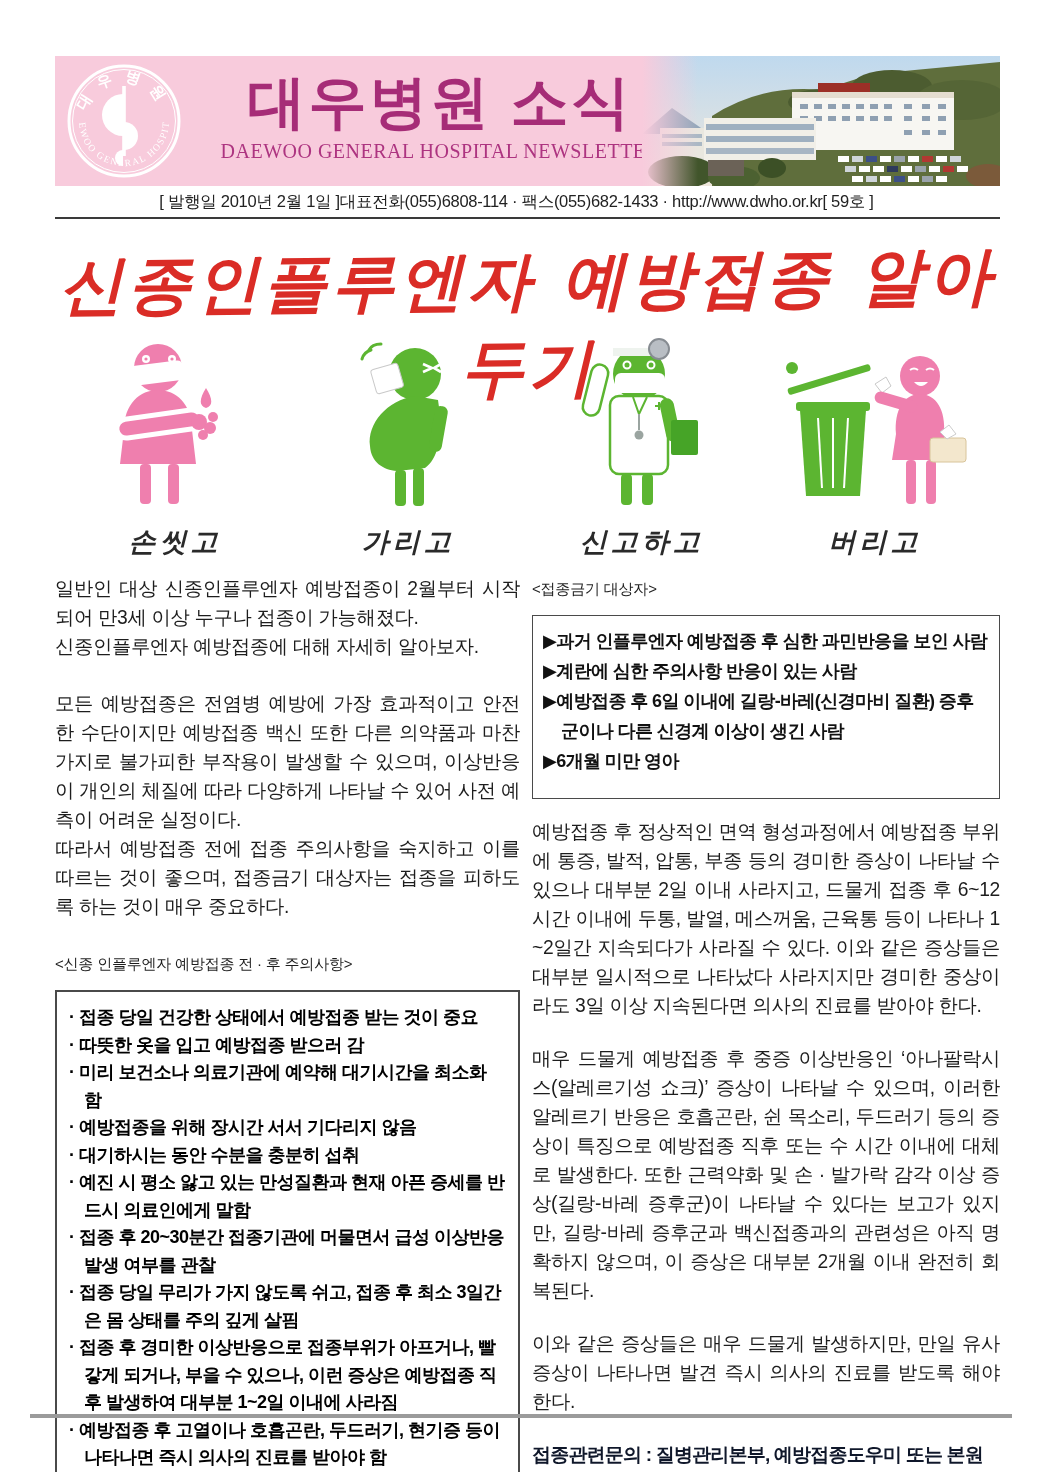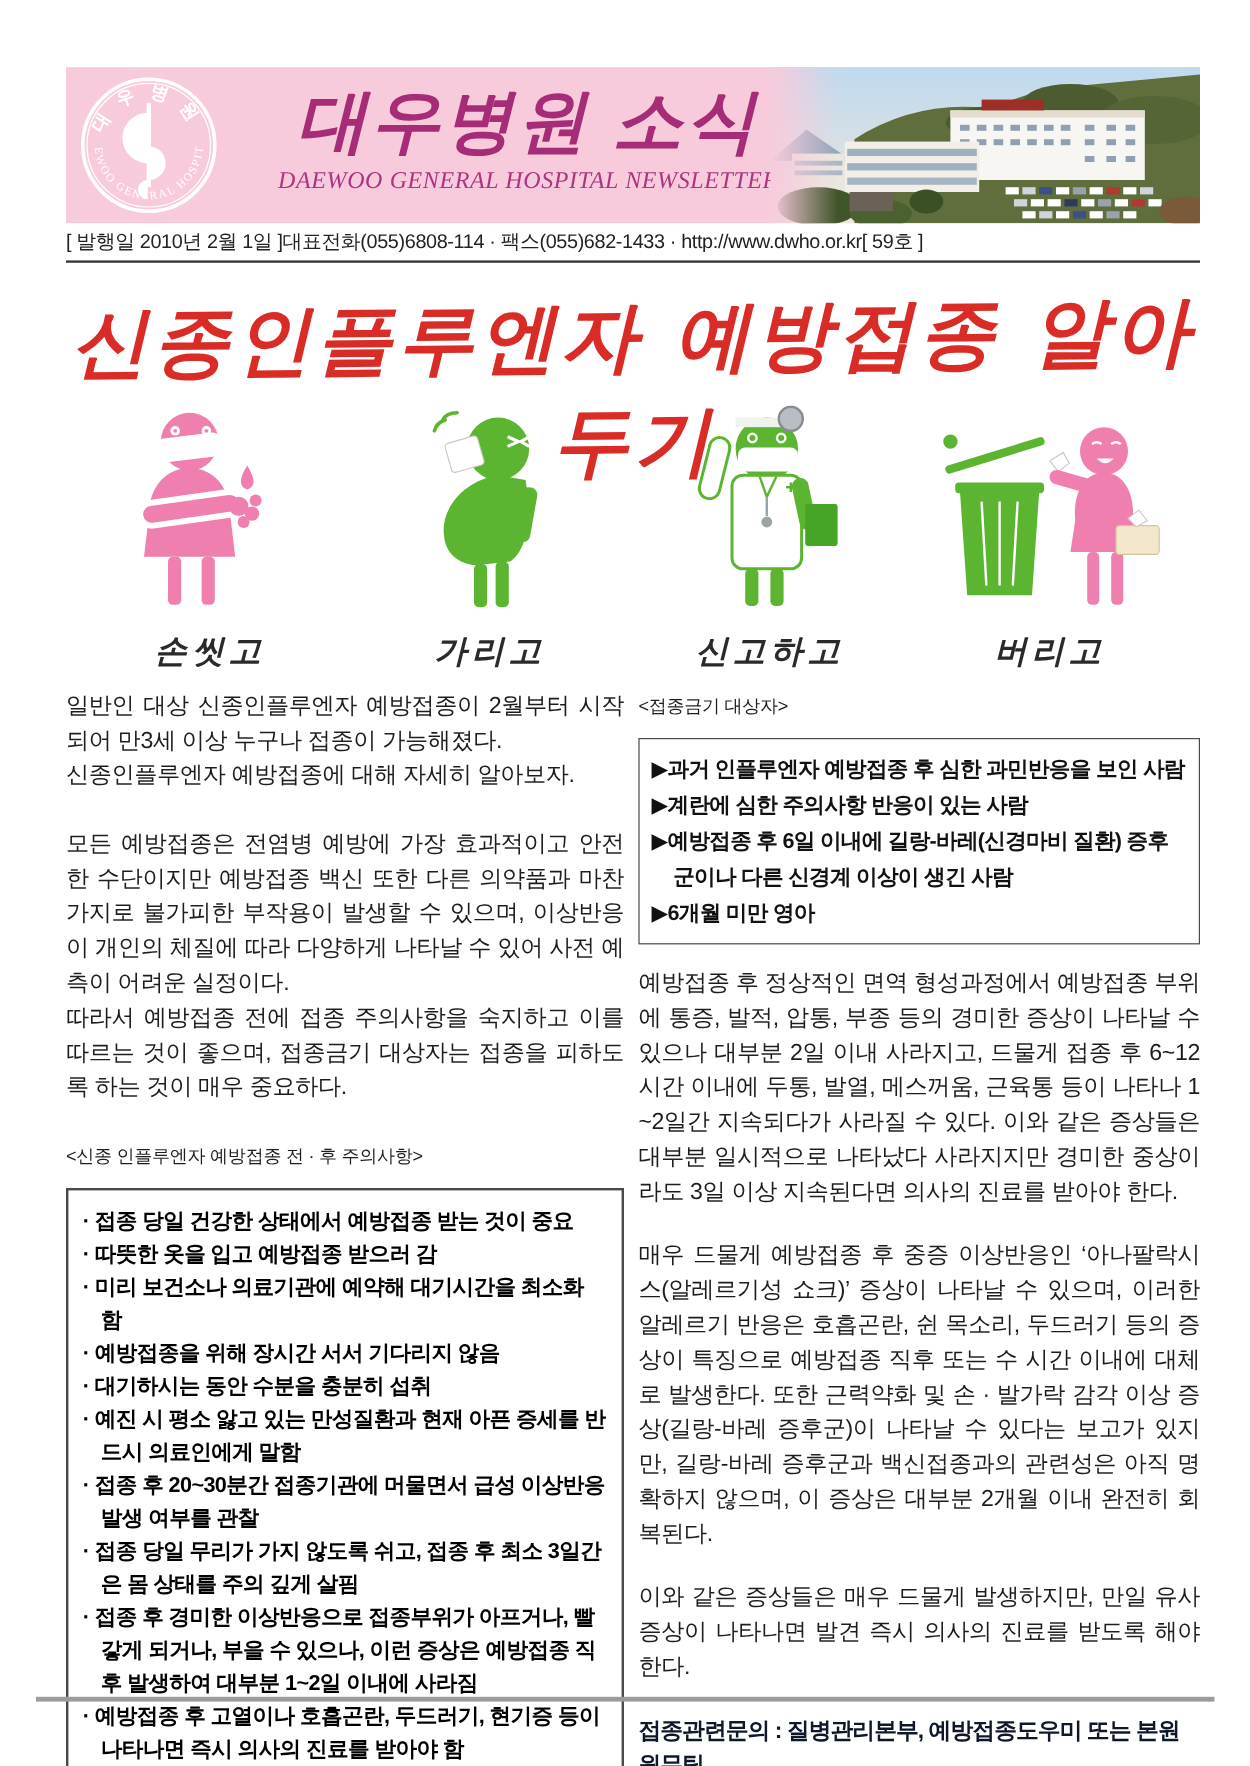--- a/index.html
+++ b/index.html
@@ -3,28 +3,28 @@
 <meta charset="utf-8">
 <style>
   html,body{margin:0;padding:0;background:#ffffff;}
   body{width:1042px;height:1472px;position:relative;overflow:hidden;
        font-family:"Liberation Sans","DejaVu Sans",sans-serif;color:#1c1c1c;}
   .abs{position:absolute;}
 
   
   .banner{left:55px;top:56px;width:945px;height:130px;background:#f8cbdc;}
   .emblem{position:absolute;left:10px;top:6px;width:118px;height:118px;}
-  .masthead{position:absolute;left:165px;top:14px;width:440px;text-align:center;font-style:italic;}
+  .masthead{position:absolute;left:165px;top:14px;width:440px;text-align:center;}
   .masthead .kr{font-size:58px;font-weight:800;color:#a62c77;letter-spacing:3px;line-height:64px;}
   .masthead .en{font-family:"Liberation Serif","DejaVu Serif",serif;font-size:20px;color:#ad3480;
                 letter-spacing:.5px;margin-top:6px;}
   .photo{position:absolute;right:0;top:0;width:358px;height:130px;}
 
   
-  .infobar{left:55px;top:191px;width:945px;display:flex;justify-content:flex-start;
+  .infobar{left:44px;top:191px;width:945px;display:flex;justify-content:center;
            font-size:16.5px;color:#222;letter-spacing:-0.3px;}
   .rule-dark{left:55px;top:217px;width:945px;height:2px;background:#3a3a3a;}
 
   
   .headline{left:55px;top:238px;width:945px;text-align:center;color:#da2c26;
             font-size:64px;font-weight:700;font-style:italic;letter-spacing:4px;
             transform:rotate(-0.6deg);font-family:"DejaVu Sans",cursive,sans-serif;}
 
   
   .figrow{left:75px;top:338px;width:900px;display:flex;justify-content:space-between;}
@@ -39,21 +39,21 @@
   .col-right{left:532px;top:574px;width:468px;}
   .para{margin:0 0 28px 0;}
   .para div{min-height:29px;}
   .sec-head{font-size:15px;margin:0 0 12px 0;letter-spacing:-0.2px;}
 
   .note-box{border:2px solid #4a4a4a;padding:12px 10px 10px 12px;}
   .note-item{font-size:18px;font-weight:700;line-height:27.5px;letter-spacing:-0.5px;
              padding-left:15px;text-indent:-15px;text-align:left;word-break:break-all;color:#000000;}
   .note-item::before{content:"· ";}
 
-  .forbid-box{border:1.5px solid #4a4a4a;padding:10px 8px 10px 10px;margin:0 0 18px 0;}
+  .forbid-box{border:1.5px solid #4a4a4a;padding:10px 8px 22px 10px;margin:0 0 18px 0;}
   .forbid-item{font-size:18px;font-weight:700;line-height:30px;letter-spacing:-0.6px;
                padding-left:18px;text-indent:-18px;text-align:left;word-break:break-all;color:#111;}
   .forbid-item::before{content:"▶";}
 
   .para-r{margin:0 0 24px 0;}
   .contact{font-size:19px;font-weight:600;letter-spacing:-0.8px;margin:2px 0 16px 0;
            text-align:left;word-break:keep-all;color:#0f172a;}
 
   .rule-gray{left:30px;top:1414px;width:982px;height:4px;background:#9b9b9b;}
 </style>

